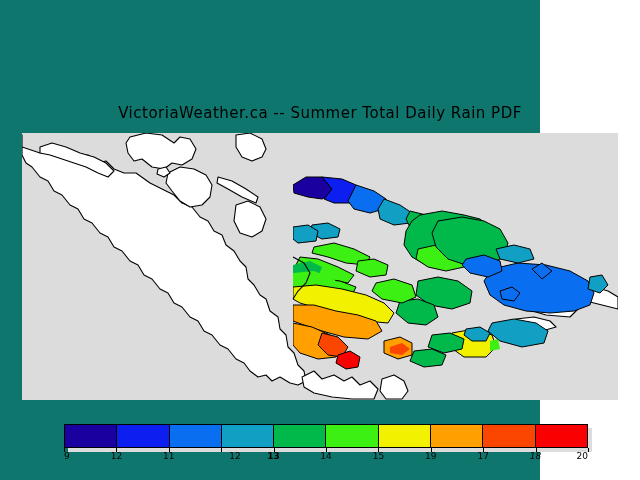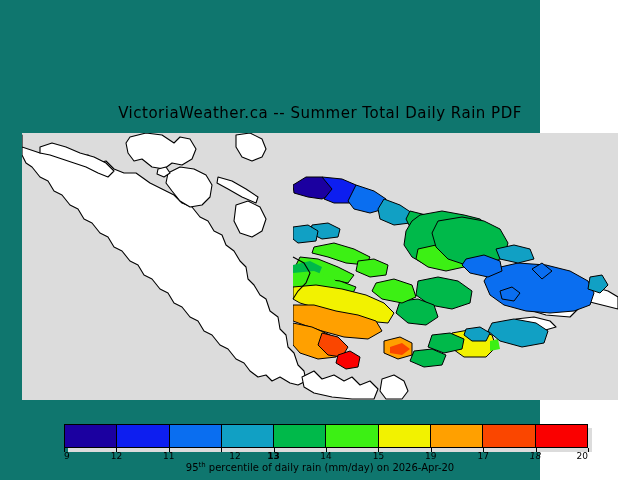--- a/index.html
+++ b/index.html
@@ -328,17 +328,14 @@
       <div class="tick" style="left: 366.8px;"></div>
       <div class="tick-label" style="left: 366.8px;">19</div>
       <div class="tick" style="left: 419.2px;"></div>
       <div class="tick-label" style="left: 419.2px; text-align: right;">17</div>
       <div class="tick" style="left: 471.6px;"></div>
       <div class="tick-label" style="left: 471.6px; font-style: italic;">18</div>
       <div class="tick" style="left: 524px;"></div>
       <div class="tick-label last" style="left: 524px;">20</div>
     </div>
 
-  <div class="cbar-caption">
-    <span>95</span><sup>th</sup><span> percentile of daily rain (mm/day) on 2026-Apr-20</span>
-  </div>
 
 </div>
 
 </body></html>

